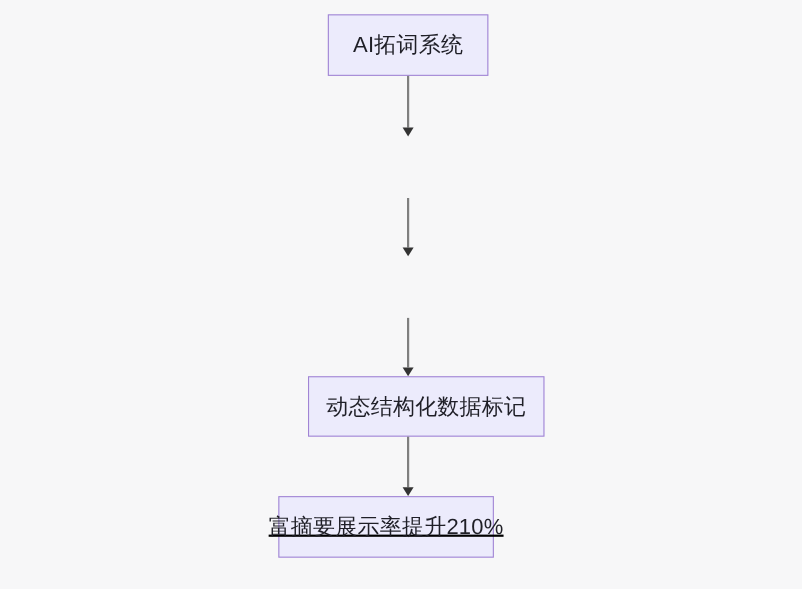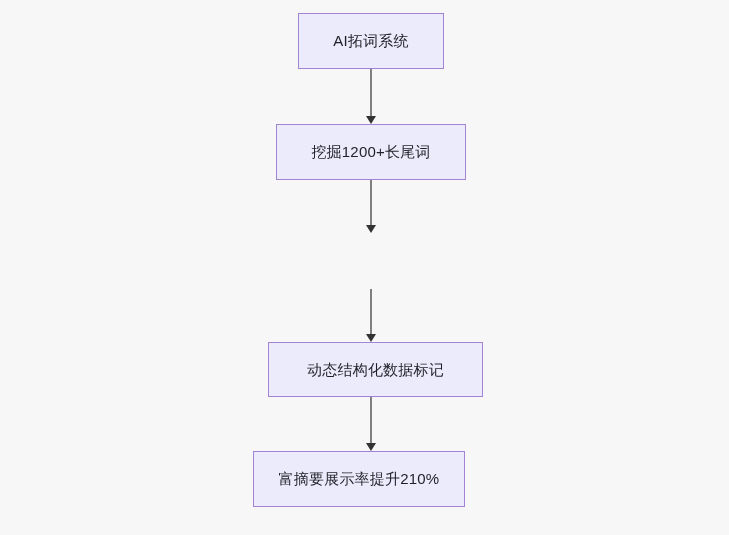--- a/index.html
+++ b/index.html
@@ -22,21 +22,21 @@
     position: absolute;
     box-sizing: border-box;
     background: #ecebfc;
     border: 1.4px solid #a184d4;
     display: flex;
     align-items: center;
     justify-content: center;
     border-radius: 0;
   }
   .node-label {
-    font-size: 15px;
+    font-size: 20px;
     color: #1f1f27;
     letter-spacing: 0.2px;
     line-height: 1.2;
     white-space: nowrap;
     font-weight: 400;
   }
   .edge {
     position: absolute;
     pointer-events: none;
   }
@@ -53,45 +53,42 @@
     width: 0;
     height: 0;
     border-left: 5px solid transparent;
     border-right: 5px solid transparent;
     border-top: 8px solid #333333;
   }
   
   #node-0 { left: 298px; top: 13px;  width: 146px; height: 56px; }
   #node-1 { left: 276px; top: 124px; width: 190px; height: 56px; }
   #node-2 { left: 261px; top: 233px; width: 221px; height: 56px; }
-  #node-3 { left: 268px; top: 342px; width: 215px; height: 55px; }
-  #node-4 { left: 253px; top: 451px; width: 212px; height: 56px; }
+  #node-3 { left: 280px; top: 342px; width: 215px; height: 55px; }
+  #node-4 { left: 253px; top: 451px; width: 196px; height: 56px; text-decoration: underline; }
   
   #edge-0 { left: 370px; top: 69px;  height: 55px; }
   #edge-1 { left: 370px; top: 180px; height: 53px; }
   #edge-2 { left: 370px; top: 289px; height: 53px; }
   #edge-3 { left: 370px; top: 397px; height: 54px; }
 </style>
 </head>
 <body>
 
 <div id="flowchart">
 
   <div class="node" id="node-0">
     <span class="node-label">AI拓词系统</span>
   </div>
 
   <div class="edge" id="edge-0">
     <div class="edge-line" style="height:47px;"></div>
     <div class="edge-head" style="top:47px;"></div>
   </div>
 
-  <div class="node" id="node-1">
-    <span class="node-label">挖掘1200+长尾词</span>
-  </div>
 
   <div class="edge" id="edge-1">
     <div class="edge-line" style="height:45px;"></div>
     <div class="edge-head" style="top:45px;"></div>
   </div>
 
 
   <div class="edge" id="edge-2">
     <div class="edge-line" style="height:45px;"></div>
     <div class="edge-head" style="top:45px;"></div>

